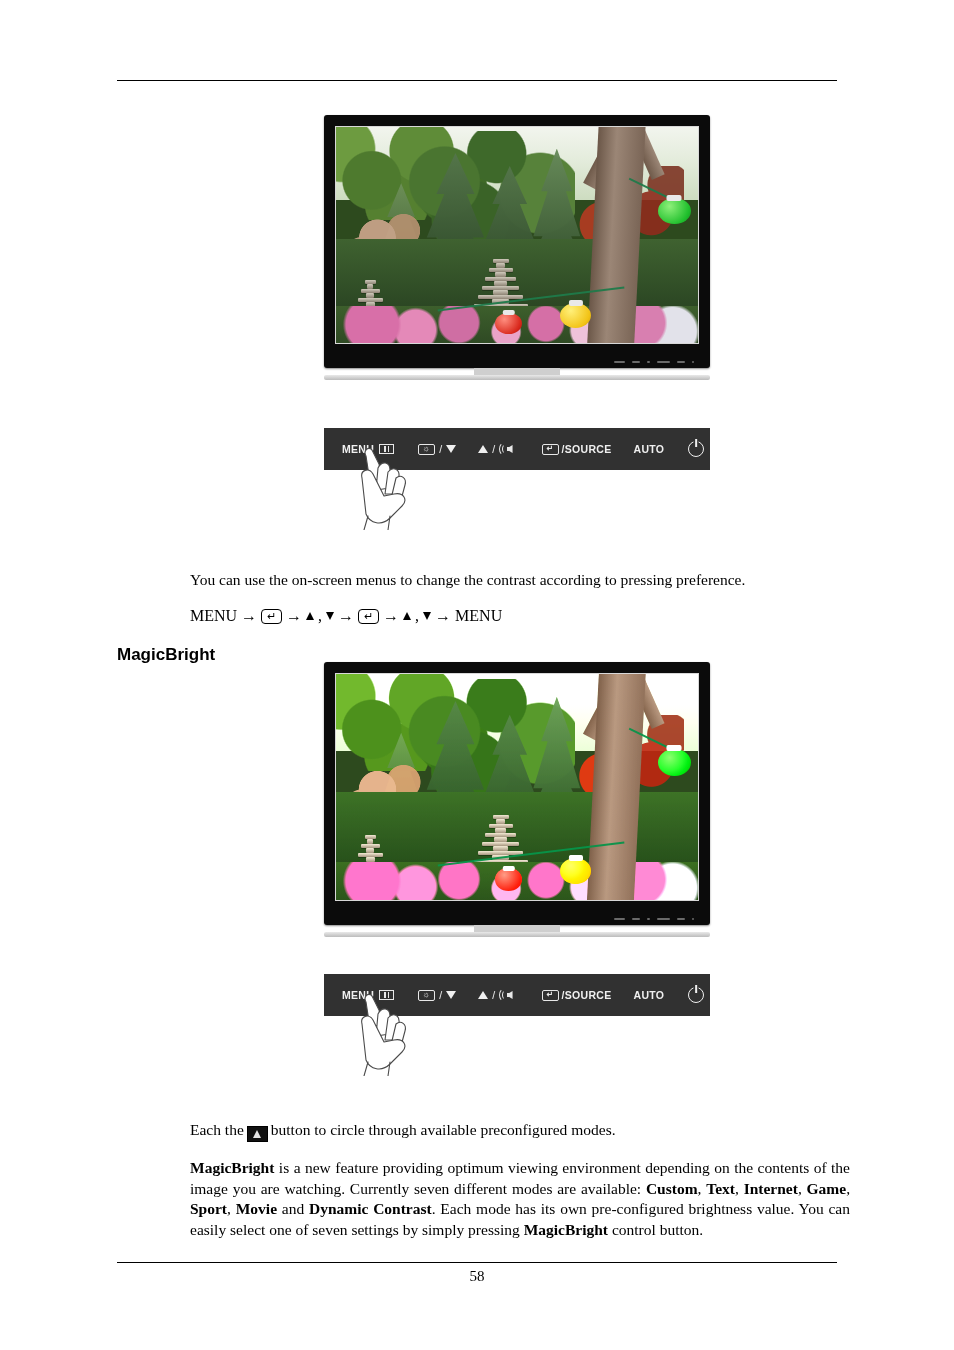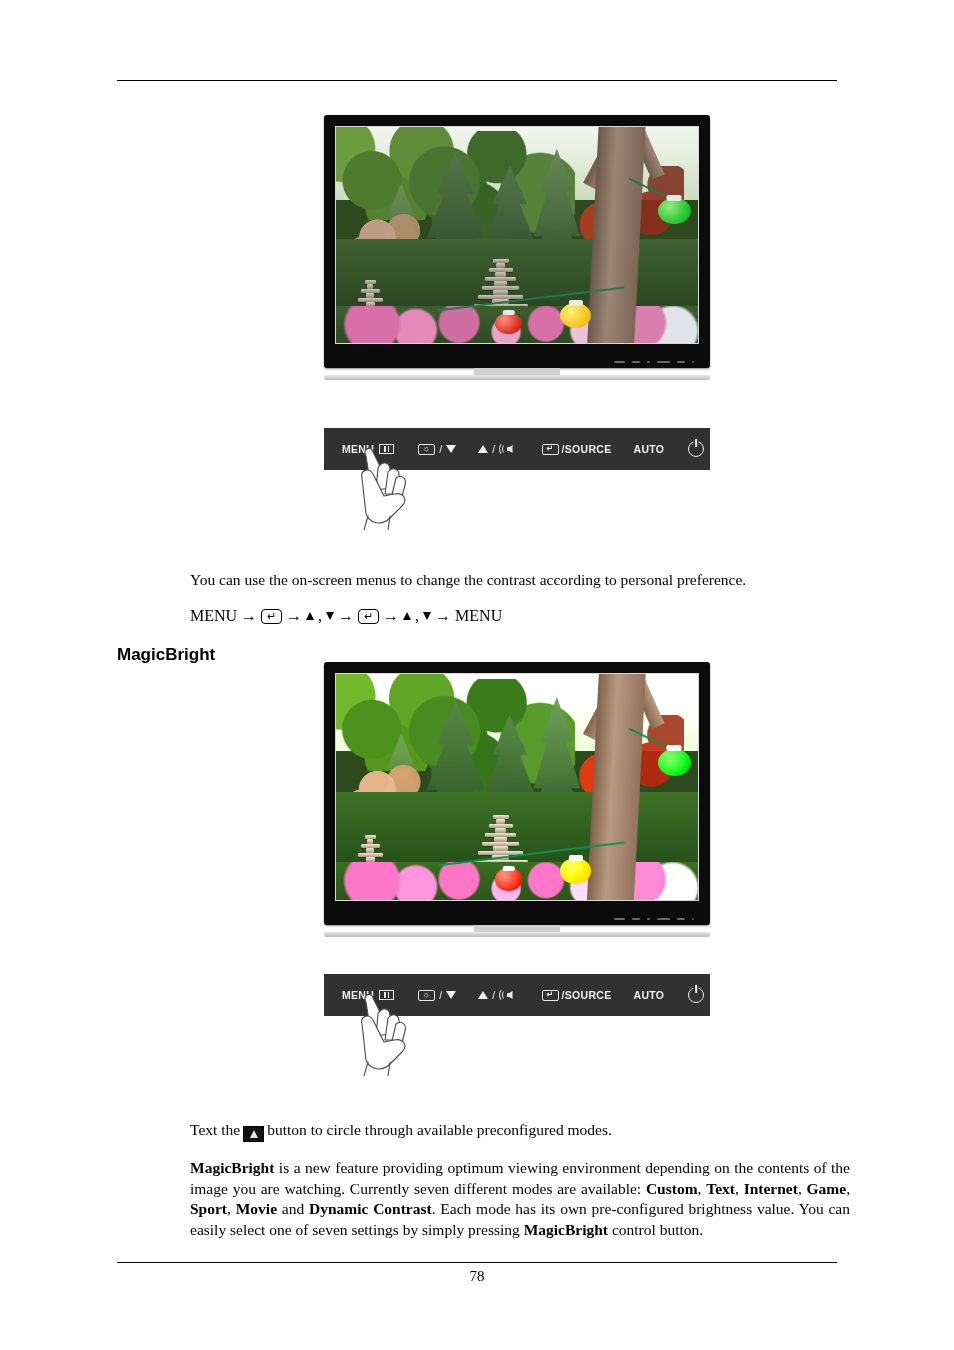--- a/index.html
+++ b/index.html
@@ -409,21 +409,21 @@
         <path d="M40 24 C44 16 52 18 52 26 L52 44 L38 46 Z"></path>
         <path d="M50 28 C55 22 62 25 61 33 L59 50 L47 50 Z"></path>
         <path d="M58 34 C63 30 69 34 67 41 L63 56 L53 55 Z"></path>
         <path d="M24 34 C22 26 31 23 35 30 L46 52 L56 50 C66 48 70 56 64 62 L52 74 C44 82 32 80 28 70 Z"></path>
         <path d="M30 72 L26 86" fill="none"></path>
         <path d="M52 72 L50 86" fill="none"></path>
       </g>
     </svg>
   </div>
 
-  <div class="body-text" style="left:190px; top:570px; width:600px;">You can use the on-screen menus to change the contrast according to personal preference.</div>
+  <div class="body-text" style="left:190px; top:570px; width:600px;">You can use the on-screen menus to change the contrast according to pressing preference.</div>
 
   <div class="nav-seq" style="left:190px; top:607px;">
     <span>MENU</span>
     <span class="arrow">→</span>
     <span class="key-enter">↵</span>
     <span class="arrow">→</span>
     <span class="t-up"></span>
     <span>,</span>
     <span class="t-down"></span>
     <span class="arrow">→</span>
@@ -538,25 +538,25 @@
         <path d="M50 28 C55 22 62 25 61 33 L59 50 L47 50 Z"></path>
         <path d="M58 34 C63 30 69 34 67 41 L63 56 L53 55 Z"></path>
         <path d="M24 34 C22 26 31 23 35 30 L46 52 L56 50 C66 48 70 56 64 62 L52 74 C44 82 32 80 28 70 Z"></path>
         <path d="M30 72 L26 86" fill="none"></path>
         <path d="M52 72 L50 86" fill="none"></path>
       </g>
     </svg>
   </div>
 
   <div class="body-text" style="left:190px; top:1120px; width:620px;">
-    <span>Text the</span><span class="inline-btn">
+    <span>Each the</span><span class="inline-btn">
         <span class="t-up-w"></span>
       </span><span>button to circle through available preconfigured modes.</span>
   </div>
 
   <div class="body-text" style="left:190px; top:1158px; width:660px; text-align: justify;">
     <b>MagicBright</b><span> is a new feature providing optimum viewing environment depending on the contents of the image you are watching. Currently seven different modes are available: </span><b>Custom</b><span>, </span><b>Text</b><span>, </span><b>Internet</b><span>, </span><b>Game</b><span>, </span><b>Sport</b><span>, </span><b>Movie</b><span> and </span><b>Dynamic Contrast</b><span>. Each mode has its own pre-configured brightness value. You can easily select one of seven settings by simply pressing </span><b>MagicBright</b><span> control button.</span>
   </div>
 
   <div class="footer-rule"></div>
-  <div class="page-number">78</div>
+  <div class="page-number">58</div>
 
 </div>
 
 </body></html>

